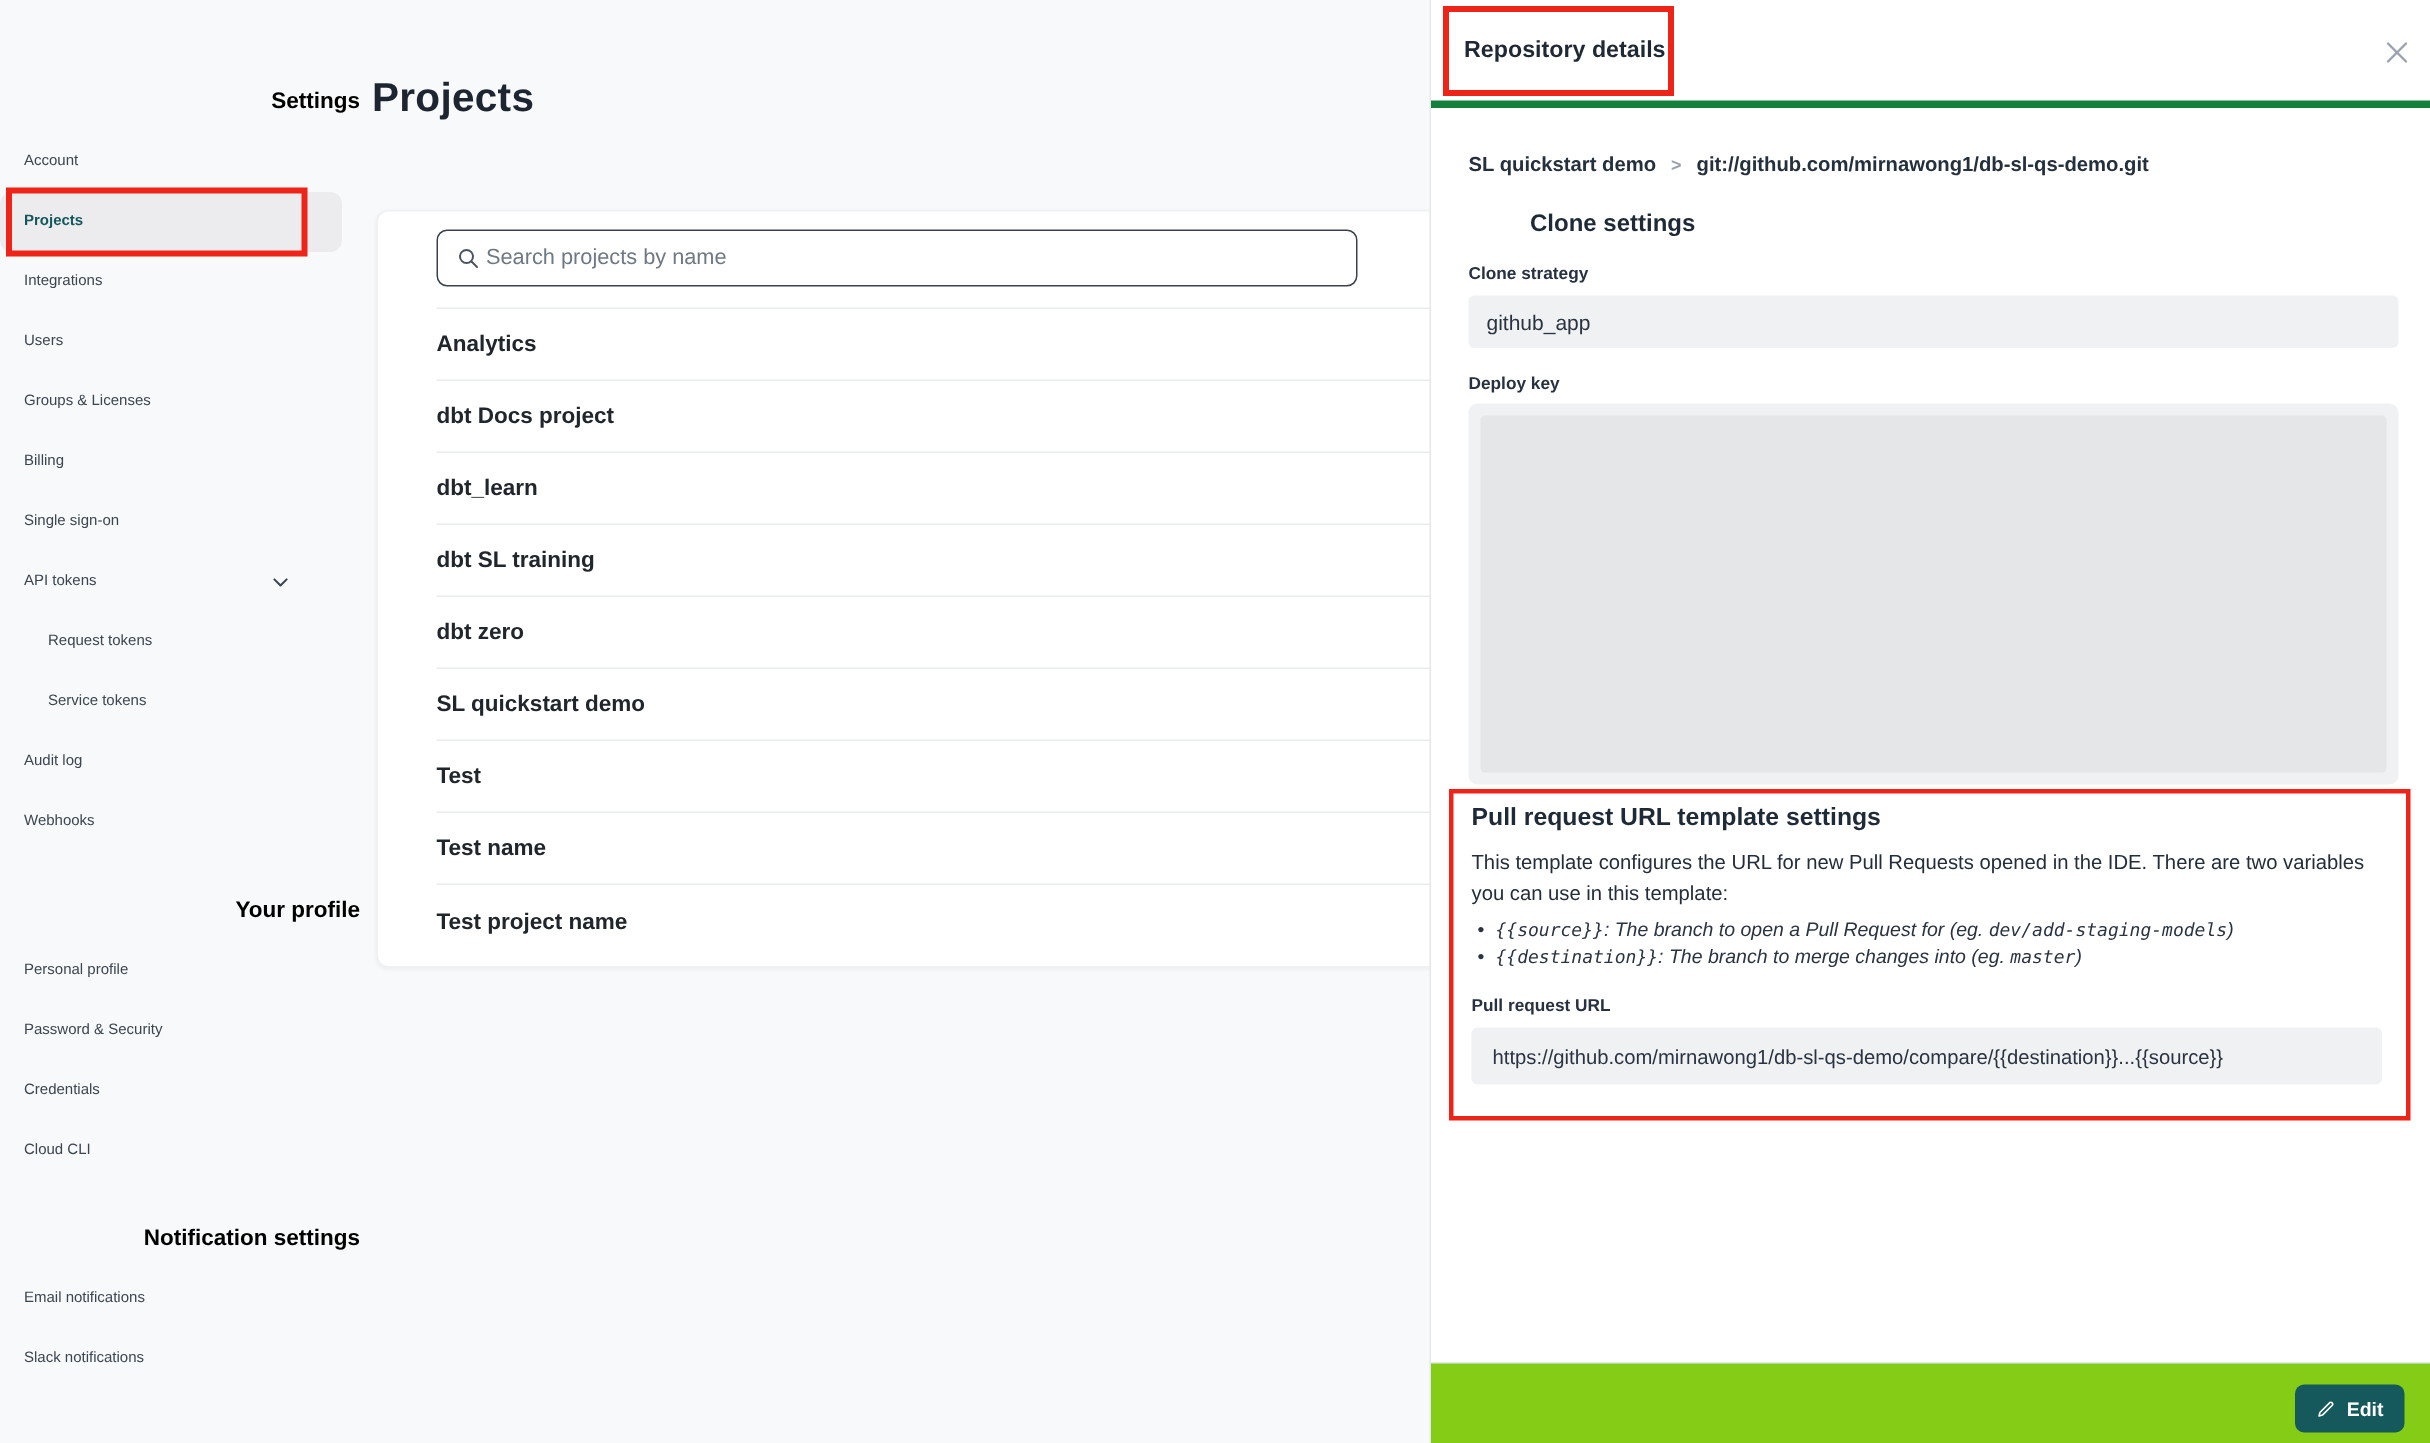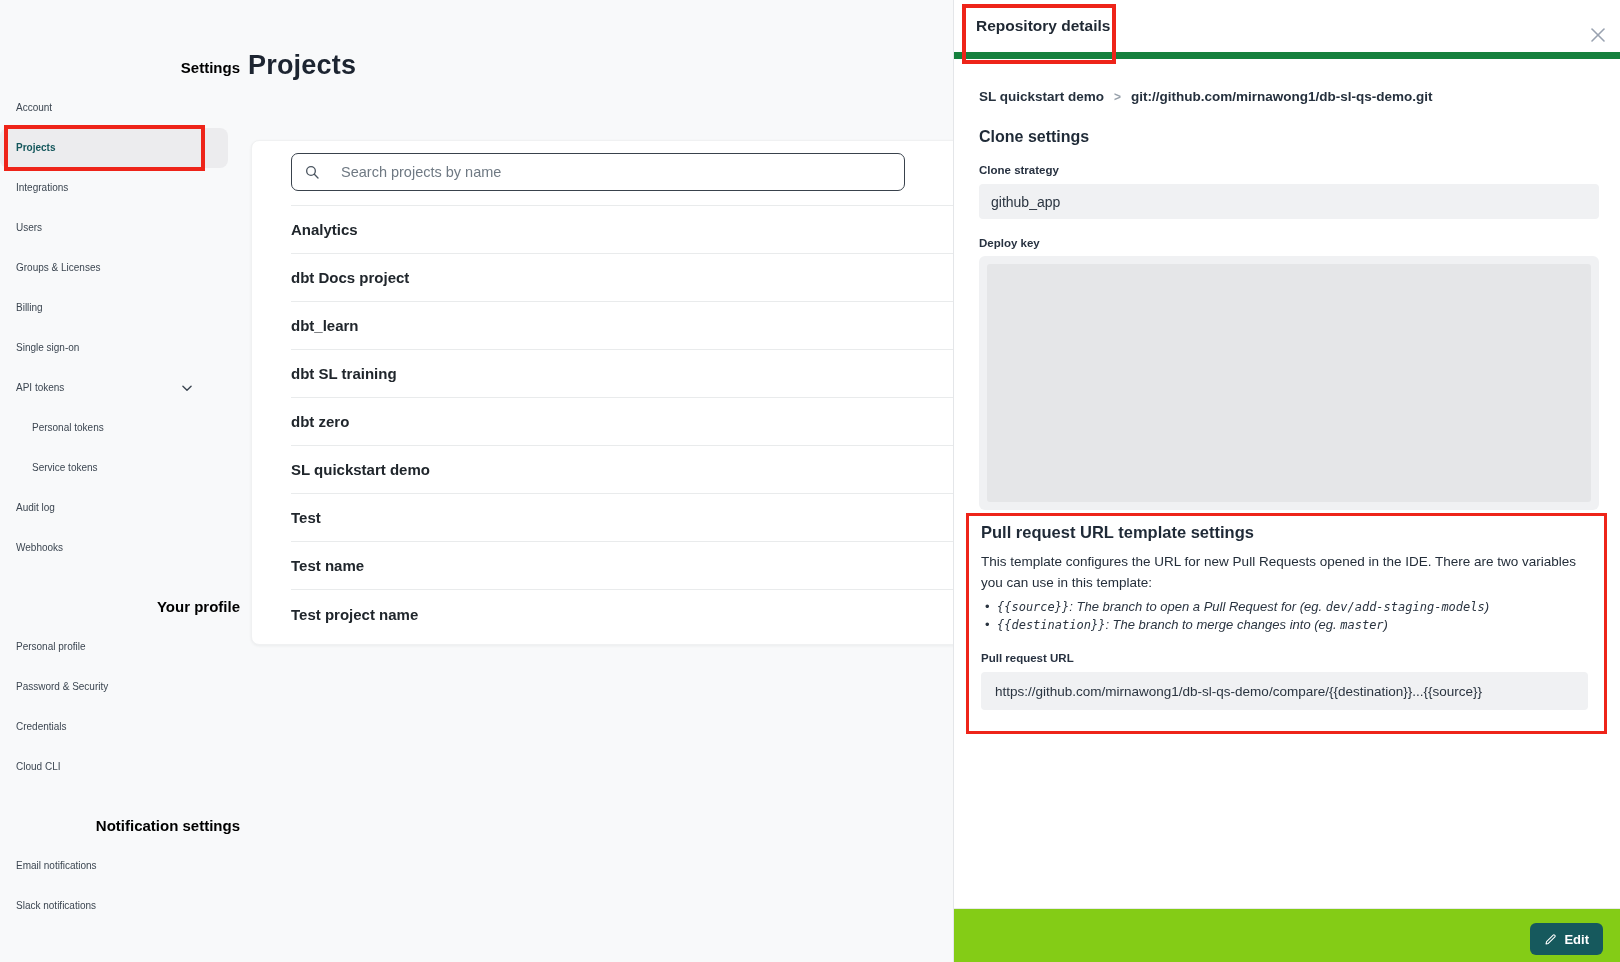--- a/index.html
+++ b/index.html
@@ -42,54 +42,54 @@
     background:#ffffff; border-radius:8px;
     box-shadow:0 1px 3px rgba(20,30,40,.06); border:1px solid #f0f1f2;
     padding:12px 39px 0 39px;
   }
   .search-box {
     width:614px; height:38px; border:1.3px solid #39424c; border-radius:7px;
     display:flex; align-items:center; padding:0 12px; background:#fff;
   }
   .search-box svg { flex:0 0 auto; }
   .search-box input {
-    border:none; outline:none; flex:1; margin-left:21px;
+    border:none; outline:none; flex:1; margin-left:4px;
     font-family:"Liberation Sans", sans-serif; font-size:14.5px; color:#2a3440;
   }
   .search-box input::placeholder { color:#6f7983; }
   .project-list { margin-top:14px; border-top:1px solid #e9ebec; }
   .project-row {
     height:48px; display:flex; align-items:center;
     font-size:15px; font-weight:700; color:#20262c;
     border-bottom:1px solid #e9ebec; cursor:pointer;
   }
   .project-row:last-child { border-bottom:none;text-align:center; }
 
   
   .panel {
     position:absolute; left:953px; top:0; width:667px; height:962px;
     background:#ffffff; border-left:1px solid #e4e6e9; z-index:10;
   }
-  .panel-header { position:relative; height:59px; border-bottom:7px solid #15803d;text-align:center; }
+  .panel-header { position:relative; height:72px; border-bottom:5px solid #15803d;text-align:center; }
   .red-frame-title {
     position:absolute; left:8px; top:4px; width:154px; height:60px;
     border:4px solid #ee2419; pointer-events:none;
   }
   .panel-title {
     position:absolute; left:22px; top:50%; transform:translateY(-50%);
     font-size:15.5px; font-weight:700; color:#1f2833; white-space:nowrap;
   }
   .panel-close { position:absolute; right:13px; top:26px; width:18px; height:18px; cursor:pointer; }
   .panel-body { padding:0 21px 0 25px; }
 
   .breadcrumb { margin-top:30px; display:flex; align-items:center; gap:10px; }
   .crumb { font-size:13.5px; font-weight:700; color:#25303d; cursor:pointer; }
   .crumb-sep { font-size:12px; font-weight:700; color:#98a1ab; }
 
-  .section-h { margin-top:24px; font-size:16px; font-weight:700; color:#1f2a37; }
+  .section-h { margin-top:24px; font-size:16px; font-weight:700; color:#1f2a37;margin-left:41px; }
   .field-label { margin-top:18px; font-size:11.5px; font-weight:700; color:#273140; }
   .value-box {
     margin-top:8px; height:35px; background:#f0f1f3; border-radius:4px;
     display:flex; align-items:center; padding-left:12px;
     font-size:14px; color:#2a3440;
   }
   .deploy-box {
     margin-top:7px; height:254px; background:#f0f1f3; border-radius:6px; padding:8px;
   }
   .deploy-inner { width:100%; height:100%; background:#e5e6e8; border-radius:3px; }
@@ -146,21 +146,21 @@
   <div class="nav-item">Billing</div>
   <div class="nav-item">Single sign-on</div>
 
   <div class="nav-item">
     <span>API tokens</span>
     <svg class="nav-chevron" viewBox="0 0 24 24" fill="none" stroke="#3c4651" stroke-width="2.4" stroke-linecap="round" stroke-linejoin="round">
         <polyline points="5,9 12,16 19,9"></polyline>
       </svg>
   </div>
 
-  <div class="nav-item indent">Personal tokens</div>
+  <div class="nav-item indent">Request tokens</div>
   <div class="nav-item indent">Service tokens</div>
   <div class="nav-item">Audit log</div>
   <div class="nav-item">Webhooks</div>
 
   <div class="nav-header gap">Your profile</div>
   <div class="nav-item">Personal profile</div>
   <div class="nav-item">Password &amp; Security</div>
   <div class="nav-item">Credentials</div>
   <div class="nav-item">Cloud CLI</div>
 

